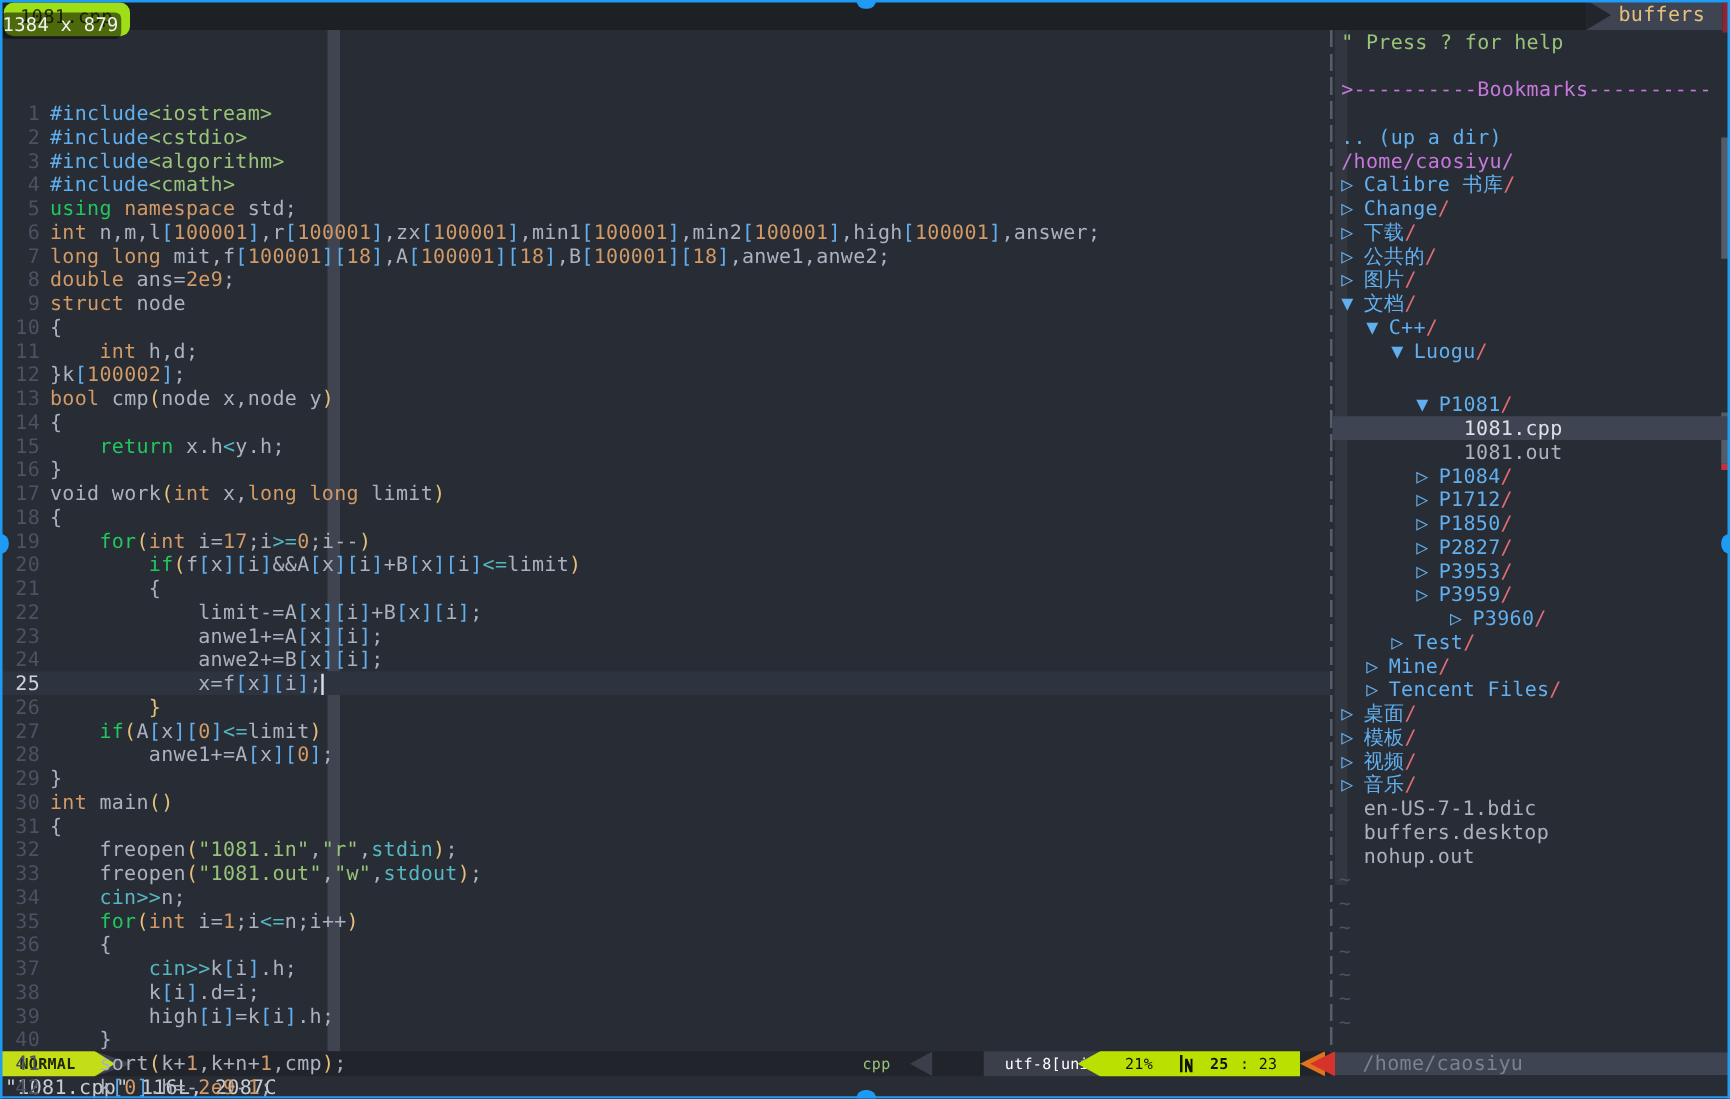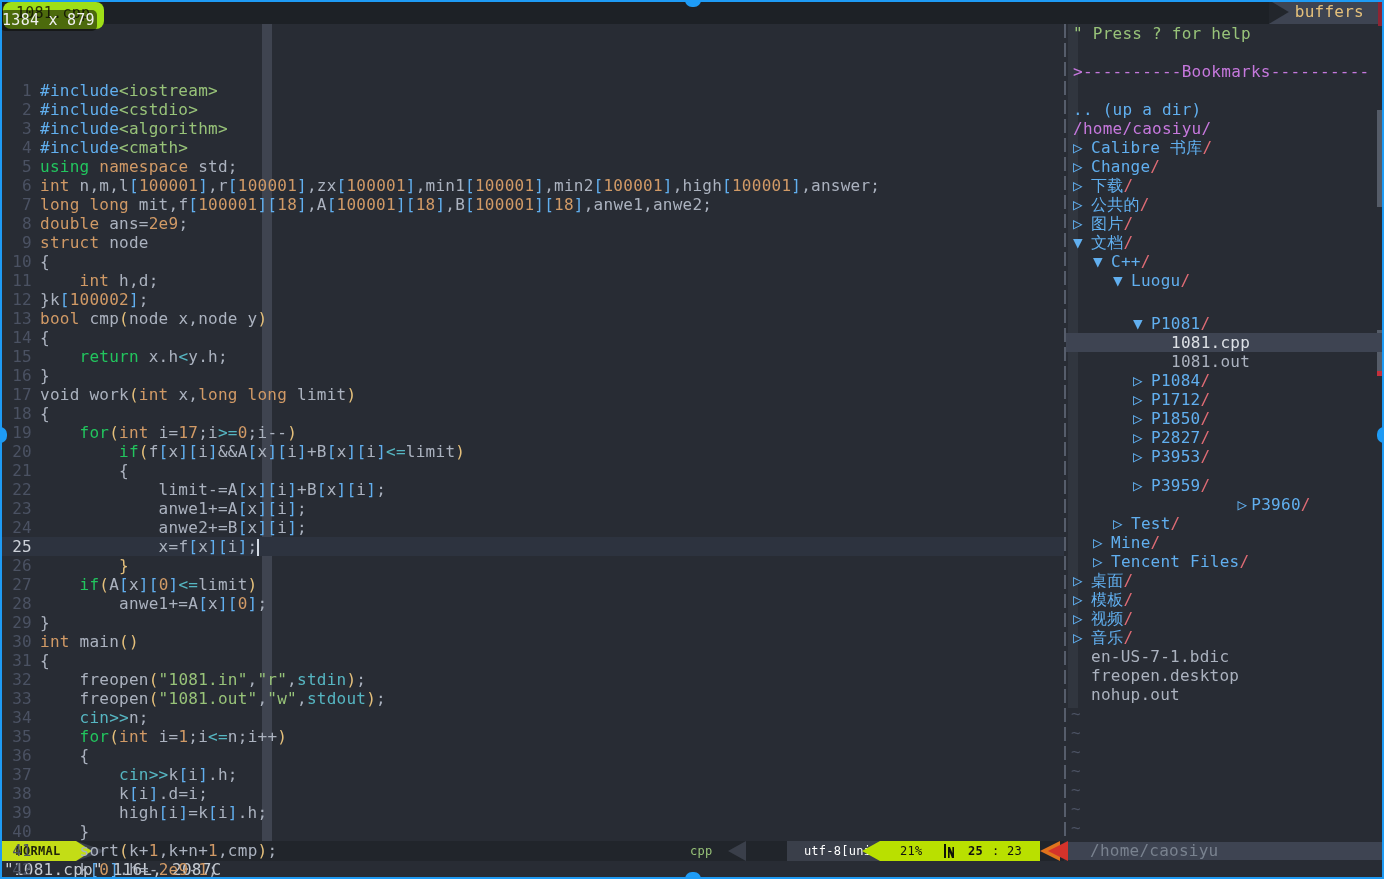--- a/index.html
+++ b/index.html
@@ -106,31 +106,31 @@
         <div class="trow" style="padding-left: 27px;"><span class="arrow">▼</span><span class="t-dirname">C++</span><span class="t-slash">/</span></div>
         <div class="trow" style="padding-left: 47px;"><span class="arrow">▼</span><span class="t-dirname">Luogu</span><span class="t-slash">/</span></div>
         <div class="trow" style="padding-left: 67px; margin-top: 24px;"><span class="arrow">▼</span><span class="t-dirname">P1081</span><span class="t-slash">/</span></div>
         <div class="trow sel" style="padding-left: 105px;"><span class="t-file">1081.cpp</span></div>
         <div class="trow" style="padding-left: 105px;"><span class="t-file">1081.out</span></div>
         <div class="trow" style="padding-left: 67px;"><span class="arrow">▷</span><span class="t-dirname">P1084</span><span class="t-slash">/</span></div>
         <div class="trow" style="padding-left: 67px;"><span class="arrow">▷</span><span class="t-dirname">P1712</span><span class="t-slash">/</span></div>
         <div class="trow" style="padding-left: 67px;"><span class="arrow">▷</span><span class="t-dirname">P1850</span><span class="t-slash">/</span></div>
         <div class="trow" style="padding-left: 67px;"><span class="arrow">▷</span><span class="t-dirname">P2827</span><span class="t-slash">/</span></div>
         <div class="trow" style="padding-left: 67px;"><span class="arrow">▷</span><span class="t-dirname">P3953</span><span class="t-slash">/</span></div>
-        <div class="trow" style="padding-left: 67px; margin-top: 10px;"><span class="arrow">▷</span><span class="t-dirname">P3959</span><span class="t-slash">/</span></div>
-        <div class="trow" style="padding-left: 94px; text-align: center;"><span class="arrow">▷</span><span class="t-dirname">P3960</span><span class="t-slash">/</span></div>
+        <div class="trow" style="padding-left: 67px;"><span class="arrow">▷</span><span class="t-dirname">P3959</span><span class="t-slash">/</span></div>
+        <div class="trow" style="padding-left: 94px;"><span class="arrow">▷</span><span class="t-dirname">P3960</span><span class="t-slash">/</span></div>
         <div class="trow" style="padding-left: 47px;"><span class="arrow">▷</span><span class="t-dirname">Test</span><span class="t-slash">/</span></div>
         <div class="trow" style="padding-left: 27px;"><span class="arrow">▷</span><span class="t-dirname">Mine</span><span class="t-slash">/</span></div>
         <div class="trow" style="padding-left: 27px;"><span class="arrow">▷</span><span class="t-dirname">Tencent Files</span><span class="t-slash">/</span></div>
         <div class="trow" style="padding-left: 7px;"><span class="arrow">▷</span><span class="t-dirname">桌面</span><span class="t-slash">/</span></div>
         <div class="trow" style="padding-left: 7px;"><span class="arrow">▷</span><span class="t-dirname">模板</span><span class="t-slash">/</span></div>
         <div class="trow" style="padding-left: 7px;"><span class="arrow">▷</span><span class="t-dirname">视频</span><span class="t-slash">/</span></div>
         <div class="trow" style="padding-left: 7px;"><span class="arrow">▷</span><span class="t-dirname">音乐</span><span class="t-slash">/</span></div>
         <div class="trow" style="padding-left: 25px;"><span class="t-file">en-US-7-1.bdic</span></div>
-        <div class="trow" style="padding-left: 25px;"><span class="t-file">freopen.desktop</span></div>
+        <div class="trow" style="padding-left: 25px;"><span class="t-file">buffers.desktop</span></div>
         <div class="trow" style="padding-left: 25px;"><span class="t-file">nohup.out</span></div>
         <div class="trow"><span class="t-tilde" style="padding-left:5px;">~</span></div>
         <div class="trow"><span class="t-tilde" style="padding-left:5px;">~</span></div>
         <div class="trow"><span class="t-tilde" style="padding-left:5px;">~</span></div>
         <div class="trow"><span class="t-tilde" style="padding-left:5px;">~</span></div>
         <div class="trow"><span class="t-tilde" style="padding-left:5px;">~</span></div>
         <div class="trow"><span class="t-tilde" style="padding-left:5px;">~</span></div>
         <div class="trow"><span class="t-tilde" style="padding-left:5px;">~</span></div>
       </div>
   </div>

